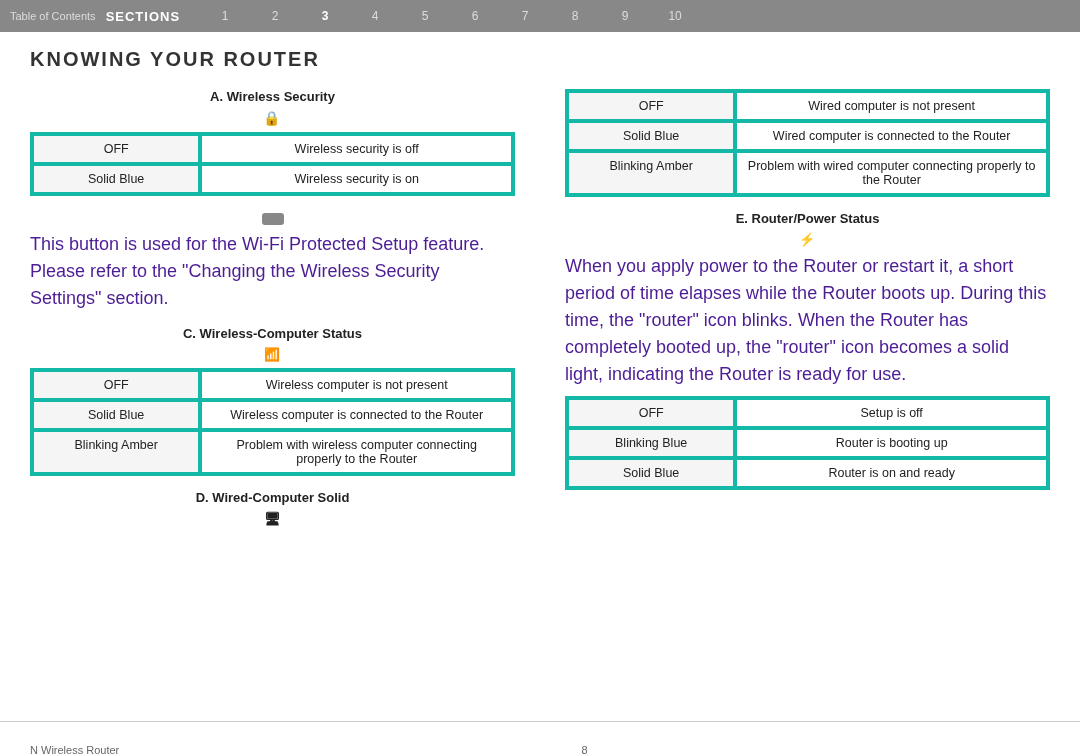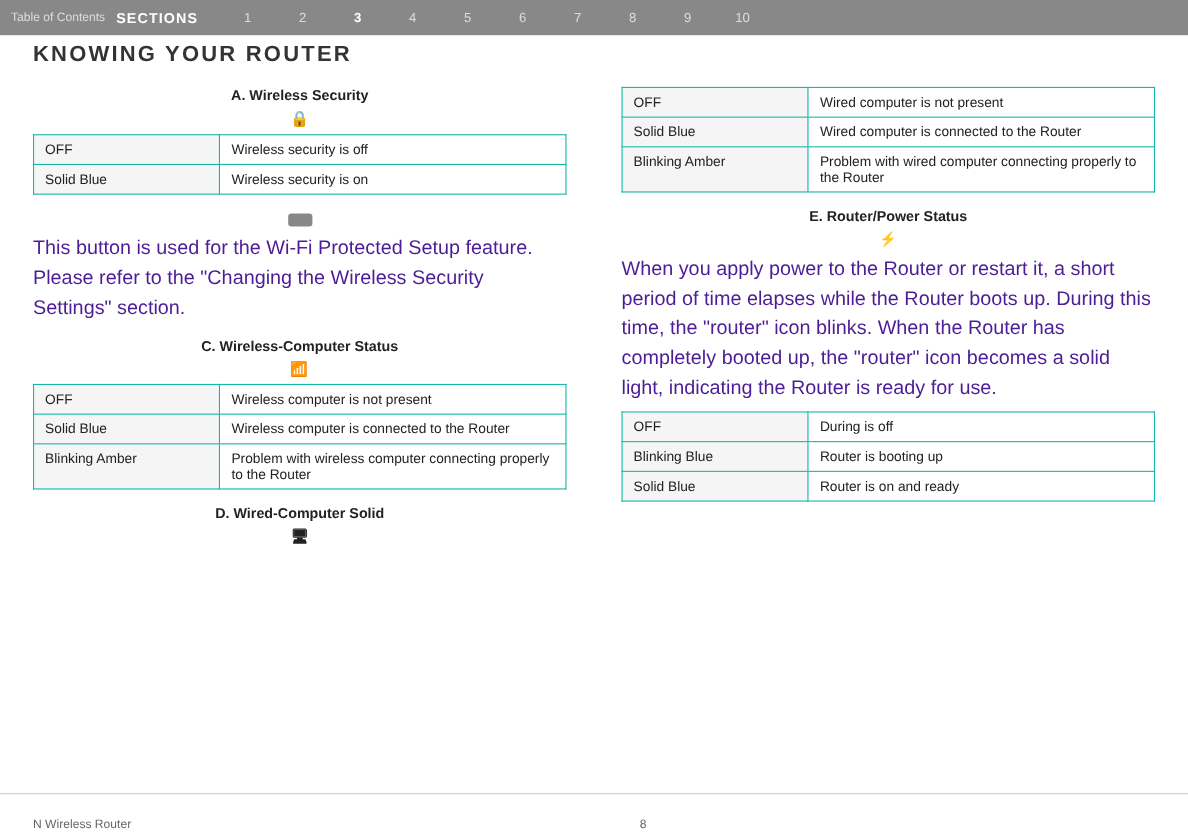--- a/index.html
+++ b/index.html
@@ -47,21 +47,21 @@
       text-align: center;
       font-weight: normal;
     }
     .nav-num.active {
       color: #fff;
       font-weight: bold;
     }
 
     
     .page-title {
-      padding: 6px 30px 8px 30px;
+      padding: 16px 30px 8px 30px;
       font-size: 20px;
       font-weight: bold;
       letter-spacing: 2px;
       color: #333;
       text-transform: uppercase;
     }
 
     
     .content {
       display: flex;
@@ -96,23 +96,24 @@
     }
 
     
     table {
       width: 100%;
       border-collapse: collapse;
       margin-bottom: 10px;
       font-size: 12.5px;
     }
     td {
-      border: 1px solid #14b8a6;
+      border: 4px solid #14b8a6;
       padding: 6px 10px;
       vertical-align: top;
+      text-align: center;
     }
     td:first-child {
       width: 35%;
       background: #f5f5f5;
     }
     td:last-child {
       width: 65%;
       background: #fff;
     }
 
@@ -253,21 +254,21 @@
 
     <div class="section-header">
       <span class="bold">E. Router/Power Status</span>
       <span class="icon-power"></span>
     </div>
     <p class="section-text">When you apply power to the Router or restart it, a short period of time elapses while the Router boots up. During this time, the "router" icon blinks. When the Router has completely booted up, the "router" icon becomes a solid light, indicating the Router is ready for use.</p>
     <table>
       <tbody>
           <tr>
         <td>OFF</td>
-        <td>During is off</td>
+        <td>Setup is off</td>
       </tr>
       <tr>
         <td>Blinking Blue</td>
         <td>Router is booting up</td>
       </tr>
       <tr>
         <td>Solid Blue</td>
         <td>Router is on and ready</td>
       </tr>
     </tbody>

